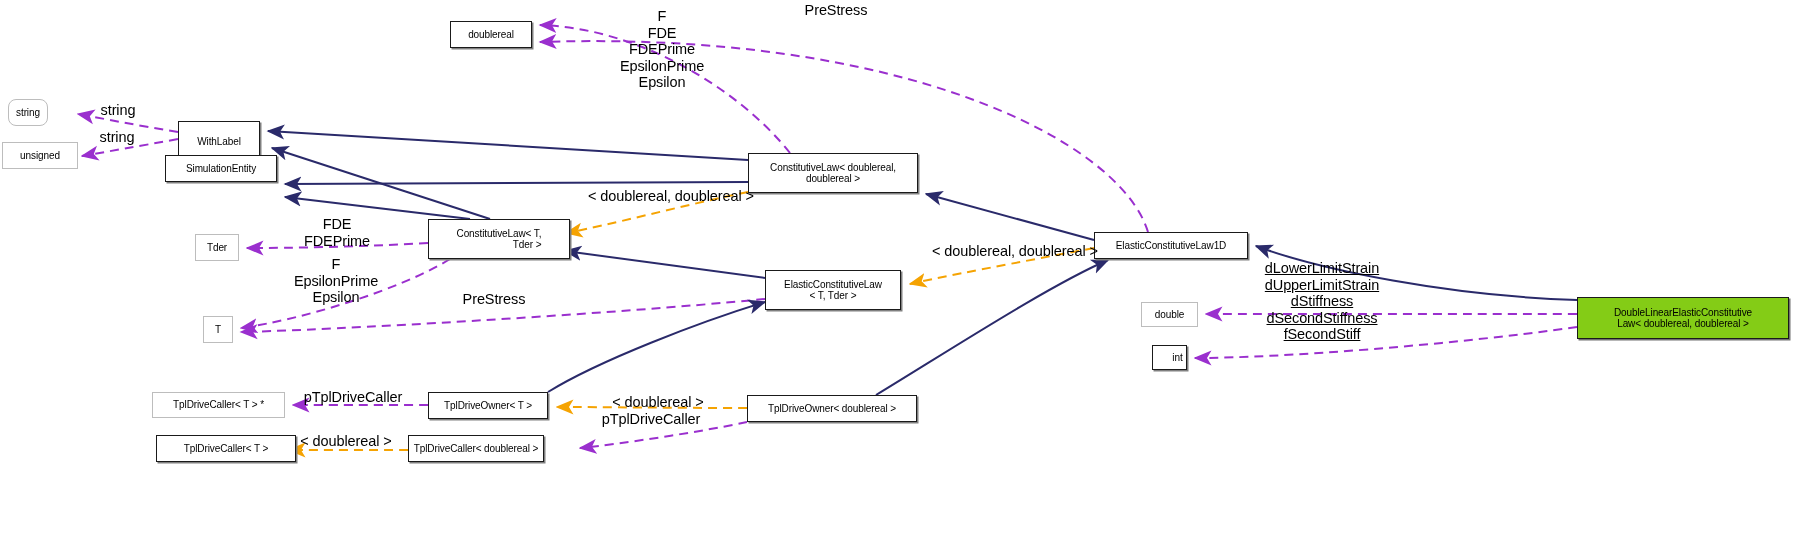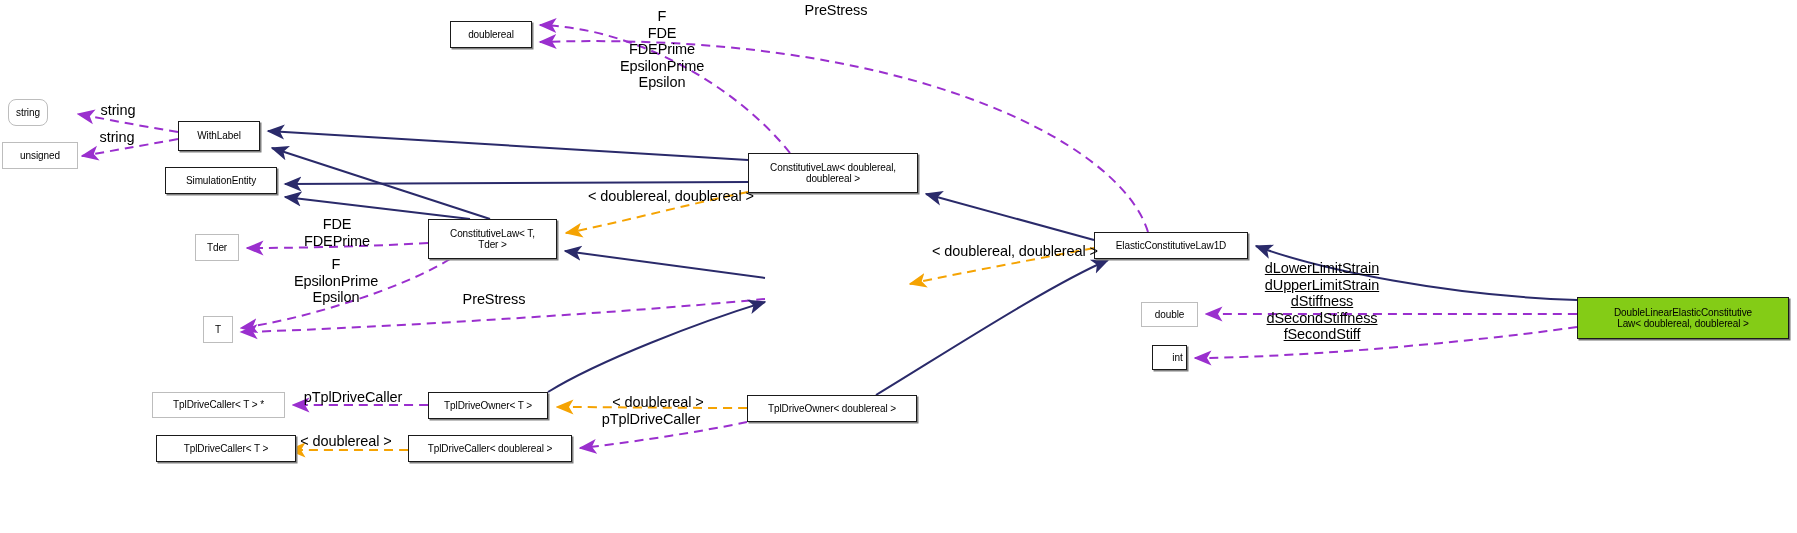--- a/index.html
+++ b/index.html
@@ -108,39 +108,41 @@
     <g fill="none" stroke="#f5a302" stroke-width="2" stroke-dasharray="9,6">
       <path d="M748,192 C680,206 610,225 566,233" marker-end="url(#arrow-template)"></path>
       <path d="M1094,248 C1020,262 940,277 910,284" marker-end="url(#arrow-template)"></path>
       <path d="M747,408 C680,408 600,407 557,407" marker-end="url(#arrow-template)"></path>
       <path d="M408,450 C370,450 320,450 289,450" marker-end="url(#arrow-template)"></path>
     </g>
   </svg>
 
   <div class="node-box light" style="left:8px;top:99px;width:40px;height:27px;border-radius:8px;">string</div>
   <div class="node-box light" style="left:2px;top:142px;width:76px;height:27px;">unsigned</div>
-  <div class="node-box solid" style="left:178px;top:121px;width:82px;height:30px;">WithLabel</div>
-  <div class="node-box solid" style="left:165px;top:167px;width:112px;height:27px;">SimulationEntity</div>
+  <div class="node-box solid" style="left:178px;top:121px;width:82px;height:41px;">WithLabel</div>
+  <div class="node-box solid" style="left:165px;top:155px;width:112px;height:27px;">SimulationEntity</div>
   <div class="node-box light" style="left:195px;top:234px;width:44px;height:27px;">Tder</div>
   <div class="node-box light" style="left:203px;top:316px;width:30px;height:27px;">T</div>
   <div class="node-box solid" style="left:450px;top:21px;width:82px;height:27px;">doublereal</div>
-  <div class="node-box solid" style="left:428px;top:219px;width:129px;height:40px;">ConstitutiveLaw&lt; T,
+  <div class="node-box solid" style="left:428px;top:219px;width:142px;height:40px;text-align:right;">ConstitutiveLaw&lt; T,
 Tder &gt;</div>
   <div class="node-box solid" style="left:748px;top:153px;width:170px;height:40px;">ConstitutiveLaw&lt; doublereal,
 doublereal &gt;</div>
+  <div class="node-box solid" style="left:765px;top:270px;width:136px;height:40px;">ElasticConstitutiveLaw
+&lt; T, Tder &gt;</div>
   <div class="node-box solid" style="left:1094px;top:232px;width:154px;height:27px;">ElasticConstitutiveLaw1D</div>
   <div class="node-box light" style="left:1141px;top:302px;width:57px;height:25px;">double</div>
   <div class="node-box solid" style="left:1152px;top:345px;width:35px;height:25px;padding-left:16px;">int</div>
   <div class="node-box current" style="left:1577px;top:297px;width:212px;height:42px;">DoubleLinearElasticConstitutive
 Law&lt; doublereal, doublereal &gt;</div>
   <div class="node-box light" style="left:152px;top:392px;width:133px;height:26px;">TplDriveCaller&lt; T &gt; *</div>
   <div class="node-box solid" style="left:428px;top:392px;width:120px;height:27px;">TplDriveOwner&lt; T &gt;</div>
   <div class="node-box solid" style="left:747px;top:395px;width:170px;height:27px;">TplDriveOwner&lt; doublereal &gt;</div>
   <div class="node-box solid" style="left:156px;top:435px;width:140px;height:27px;">TplDriveCaller&lt; T &gt;</div>
-  <div class="node-box solid" style="left:408px;top:435px;width:164px;height:27px;">TplDriveCaller&lt; doublereal &gt;</div>
+  <div class="node-box solid" style="left:408px;top:435px;width:136px;height:27px;">TplDriveCaller&lt; doublereal &gt;</div>
 
   <div class="edge-label" style="left:88px;top:102px;width:60px;">string</div>
   <div class="edge-label" style="left:88px;top:129px;width:58px;">string</div>
   <div class="edge-label" style="left:610px;top:8px;width:104px;">F
 FDE
 FDEPrime
 EpsilonPrime
 Epsilon</div>
   <div class="edge-label" style="left:796px;top:2px;width:80px;">PreStress</div>
   <div class="edge-label" style="left:295px;top:216px;width:84px;">FDE

